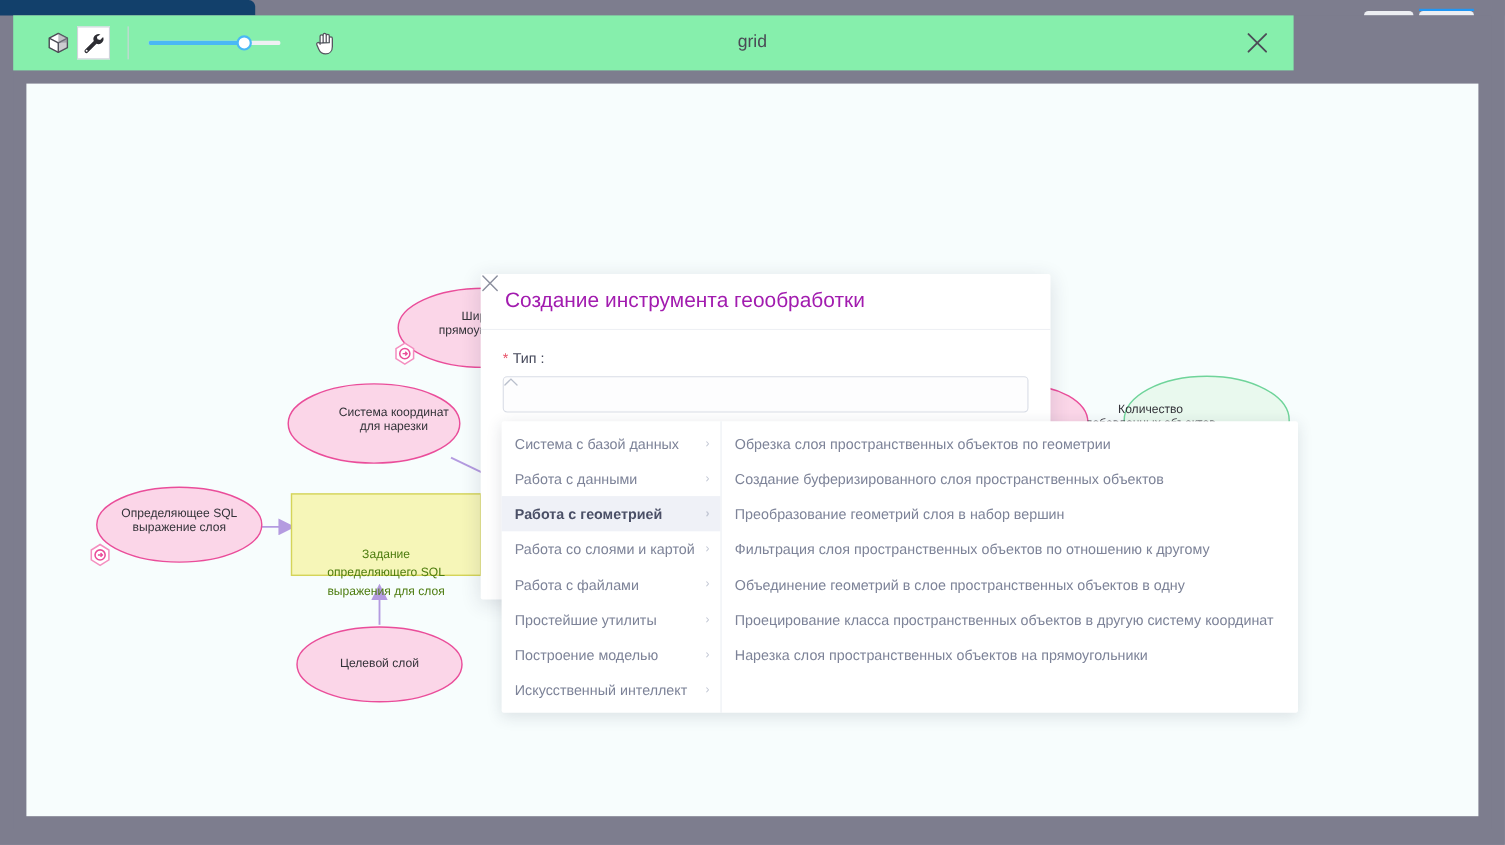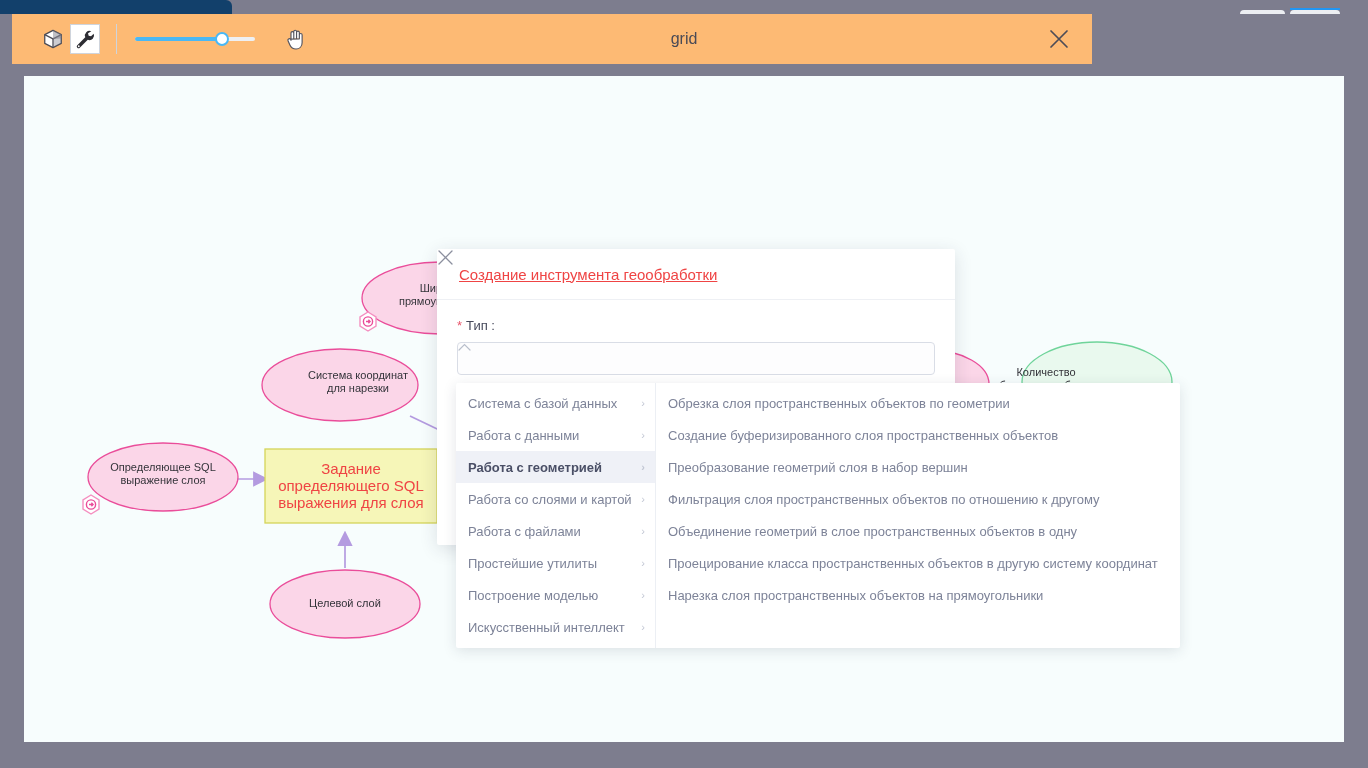--- a/index.html
+++ b/index.html
@@ -34,22 +34,22 @@
 
   
   .app-window {
     position: absolute; left: 12px; top: 14px;
     width: 1344px; height: 740px;
     background: #7d7d8e;
   }
 
   
   .toolbar {
-    position: absolute; left: 0; top: 0; width: 1080px; height: 50px;
-    background: #fdba74;
+    position: absolute; left: 0; top: 0; width: 1164px; height: 50px;
+    background: #86efac;
     display: flex; align-items: center;
   }
   .tb-left { display: flex; align-items: center; padding-left: 26px; gap: 2px; }
   .tb-btn {
     width: 30px; height: 30px; display: flex; align-items: center;
     justify-content: center; cursor: pointer; border: 1px solid transparent;
     background: transparent;
   }
   .tb-btn.active { background: #ffffff; border: 1px solid #cfd4dc; }
   .tb-sep {
@@ -92,35 +92,35 @@
     width: 1320px; height: 666px;
     background: #f7fdfd;
     overflow: hidden;
   }
   .canvas svg { position: absolute; left: 0; top: 0; }
 
   .node-label {
     position: absolute; text-align: center; pointer-events: none;
     color: #333339; font-size: 11px; line-height: 13px;
   }
-  .node-label.big { font-size: 15px; line-height: 17px; color: #ef4444; }
+  .node-label.big { font-size: 11px; line-height: 17px; color: #4d7c0f; margin-top: 36px; }
 
   
   .modal {
     position: absolute; left: 425px; top: 235px;
     width: 518px; height: 296px;
     background: #ffffff;
     box-shadow: 0 4px 18px rgba(40,45,70,0.14);
     border-radius: 2px;
   }
   .modal-head {
     height: 51px; display: flex; align-items: center;
     border-bottom: 1px solid #eef0f4; padding: 0 20px 0 22px;
   }
-  .modal-title { font-size: 15px; color: #ef4444; flex: 1; text-decoration: underline; }
+  .modal-title { font-size: 19px; color: #a21caf; flex: 1; }
   .modal-close { width: 24px; height: 24px; display: flex; align-items: center;
     justify-content: center; cursor: pointer; }
   .modal-body { padding: 18px 20px 1px 20px; }
   .field-label { font-size: 13px; color: #45485a; margin-bottom: 9px; }
   .req-star { color: #e8566c; margin-right: 4px; }
   .select-box {
     height: 33px; border: 1px solid #d9dde6; border-radius: 4px;
     background: #fdfdfe; display: flex; align-items: center;
     padding: 0 12px; cursor: pointer; position: relative;
   }

